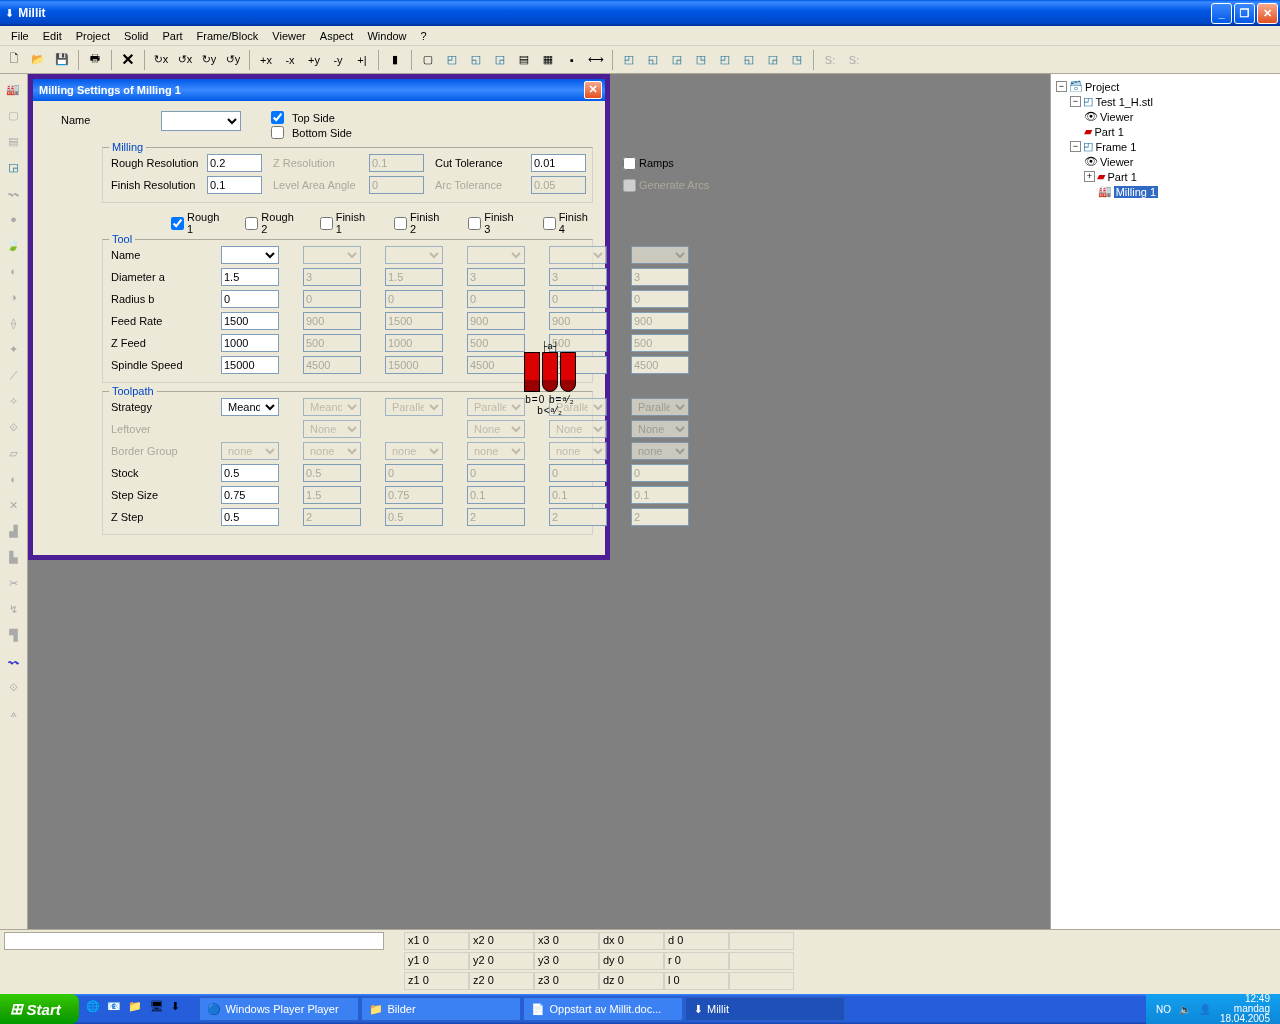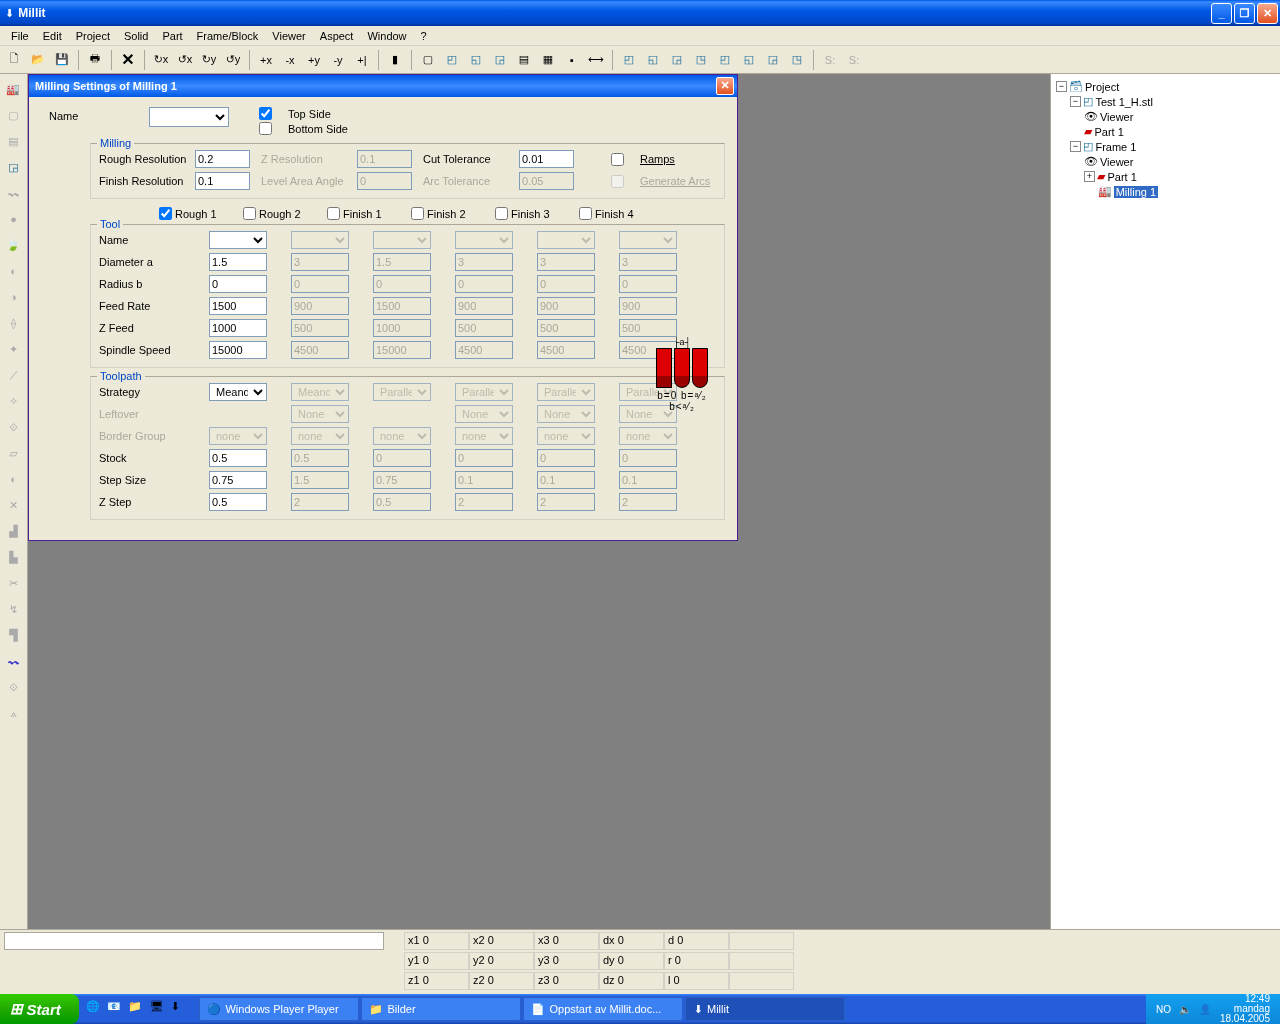--- a/index.html
+++ b/index.html
@@ -23,40 +23,40 @@
 .toolbar .sep { width: 1px; height: 20px; background: #aca899; margin: 0 3px; }
 
 
 .main { display: flex; height: calc(100% - 26px - 20px - 28px - 65px - 30px); }
 .lefttoolbar { width: 28px; background: #ece9d8; border-right: 1px solid #aca899; display: flex; flex-direction: column; align-items: center; padding-top: 4px; gap: 4px; }
 .lefttoolbar .tbtn { width: 22px; height: 22px; display: flex; align-items: center; justify-content: center; cursor: pointer; }
 .content { flex: 1; background: #808080; position: relative; }
 .rightpanel { width: 230px; background: #fff; border-left: 1px solid #aca899; padding: 5px; }
 
 
-.dialog { position: absolute; left: 0; top: 0; width: 710px; background: #ece9d8; border: 1px solid #4c1d95; }
+.dialog { position: absolute; left: 0; top: 0; width: 582px; background: #ece9d8; border: 5px solid #4c1d95; }
 .dialog .dtitle { height: 22px; background: linear-gradient(to bottom, #0058e6, #3a8aff, #0058e6); color: white; font-weight: bold; display: flex; align-items: center; padding: 0 3px 0 6px; font-size: 11px; }
 .dialog .dtitle .t { flex: 1; }
 .dialog .dtitle .x { width: 18px; height: 18px; background: linear-gradient(to bottom, #f7a88e, #e4501f); border: 1px solid #fff; border-radius: 2px; text-align: center; cursor: pointer; line-height: 15px; }
-.dialog .dbody { padding: 10px 12px 12px 20px; }
+.dialog .dbody { padding: 10px 12px 12px 28px; }
 
 .namerow { display: flex; align-items: flex-start; margin-bottom: 8px; }
 .namerow .lbl { width: 100px; padding-top: 3px; }
 .namerow select { width: 80px; height: 20px; border: 1px solid #7f9db9; background: #fff; }
 .sides { margin-left: 30px; display: flex; flex-direction: column; gap: 2px; }
-.sides label { display: flex; align-items: center; gap: 16px; }
+.sides label { display: flex; align-items: center; gap: 8px; }
 
 .fieldset { border: 1px solid #d4d0c8; border-top-color: #aca899; padding: 6px 8px 8px 8px; margin-bottom: 8px; position: relative; margin-left: 41px; }
 .fieldset .legend { position: absolute; top: -7px; left: 6px; background: #ece9d8; padding: 0 3px; color: #0046c8; font-size: 11px; }
 
 .millinggrid { display: grid; grid-template-columns: 90px 60px 90px 60px 90px 60px 20px 100px; gap: 4px 6px; align-items: center; }
 .millinggrid input { width: 55px; height: 18px; border: 1px solid #7f9db9; padding: 0 2px; font-size: 11px; }
 .millinggrid input:disabled { background: #ece9d8; color: #aca899; }
 .millinggrid .dis { color: #aca899; }
-.millinggrid label { display: flex; align-items: center; gap: 16px; text-decoration: underline; }
+.millinggrid label { display: flex; align-items: center; gap: 3px; }
 
 .passheader { display: flex; margin-left: 110px; gap: 24px; margin-bottom: 4px; }
 .passheader label { width: 60px; display: flex; align-items: center; gap: 3px; }
 
 .toolgrid { display: grid; grid-template-columns: 110px repeat(6, 82px); gap: 4px 0; align-items: center; }
 .toolgrid .cell input, .toolgrid .cell select { width: 58px; height: 18px; border: 1px solid #7f9db9; padding: 0 2px; font-size: 11px; background: #fff; }
 .toolgrid .cell input:disabled, .toolgrid .cell select:disabled { background: #ece9d8; color: #aca899; }
 .toolgrid .lbl { font-size: 11px; }
 .toolgrid .lbl.dis { color: #aca899; }
 

